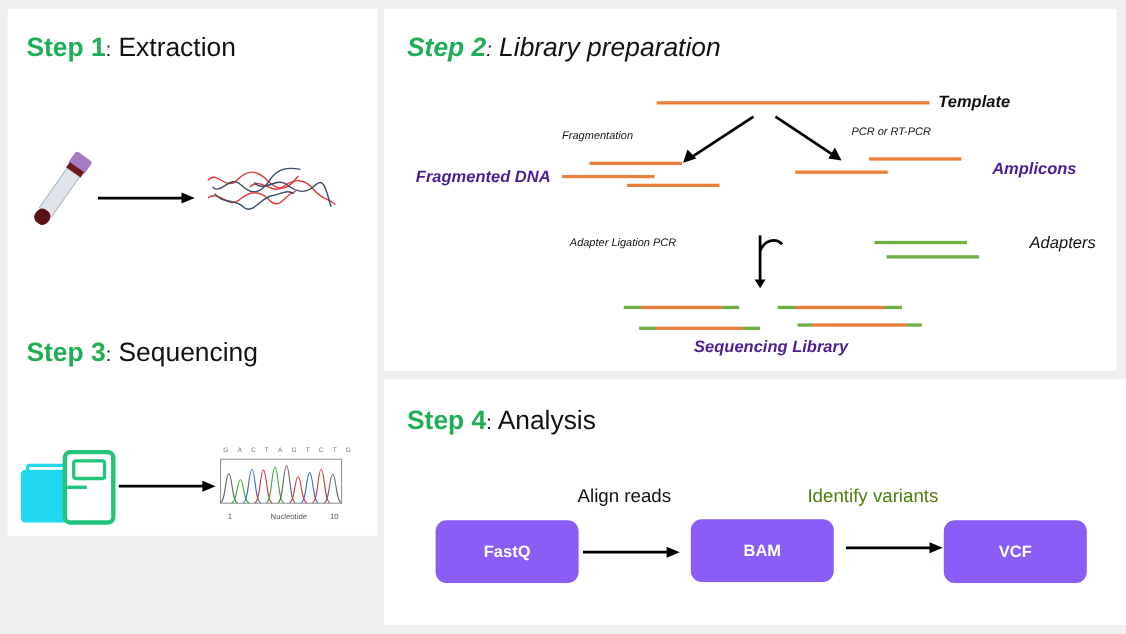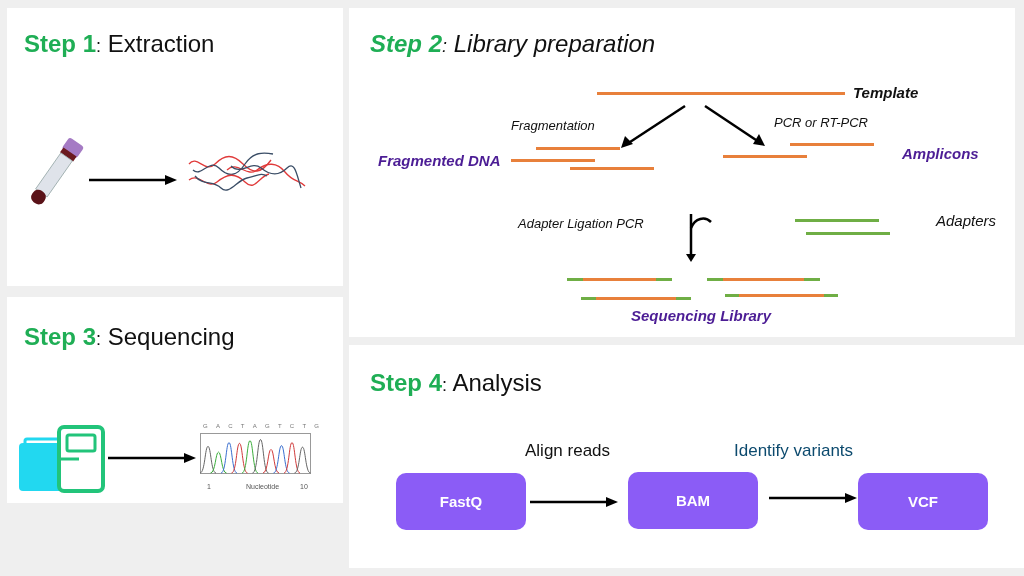--- a/index.html
+++ b/index.html
@@ -7,31 +7,31 @@
     width: 1024px; height: 576px; overflow: hidden;
     background: #efefef;
     font-family: "Liberation Sans", sans-serif;
     position: relative;
   }
   .panel {
     position: absolute; background: #ffffff;
   }
   #p1 { left: 7px; top: 8px; width: 336px; height: 278px; }
   #p2 { left: 349px; top: 8px; width: 666px; height: 329px; font-style: italic; }
-  #p3 { left: 7px; top: 297px; width: 336px; height: 206px; }
+  #p3 { left: 7px; top: 281px; width: 336px; height: 206px; }
   #p4 { left: 349px; top: 345px; width: 724px; height: 223px; }
 
   .title {
     position: absolute; font-size: 24px; white-space: nowrap; color: #111;
   }
   .title .step { color: #1fae55; font-weight: bold; }
   .title .colon { font-size: 18px; }
 
   .abs { position: absolute; white-space: nowrap; }
-  .lbl { font-size: 13px; color: #111; }
+  .lbl { font-size: 10px; color: #111; }
   .red { color: #4c1d95; font-weight: bold; font-size: 15px; margin-left: 12px; }
   .bold { font-weight: bold; font-size: 15px; color: #111; }
   .line-o { position: absolute; height: 3px; background: #e8803b; }
   .line-g { position: absolute; height: 3px; background: #6fae45; }
 
   .box {
     position: absolute; width: 130px; height: 57px;
     background: #8b5cf6; border-radius: 10px;
     color: #fff; font-weight: bold; font-size: 15px;
     display: flex; align-items: center; justify-content: center;
@@ -162,21 +162,21 @@
   <div class="abs" style="left:239px; top:186px; font-size:7px; color:#555;">Nucleotide</div>
   <div class="abs" style="left:293px; top:186px; font-size:7px; color:#555;">10</div>
 </div>
 
 <div class="panel" id="p4">
   <div class="title" style="left:21px; top:24px;">
     <span class="step">Step 4</span><span class="colon">:</span>
     <span>Analysis</span>
   </div>
   <div class="abs" style="left:176px; top:96px; font-size:17px; color:#111;">Align reads</div>
-  <div class="abs" style="left:385px; top:96px; font-size:17px; color:#0c4a6e;">Identify variants</div>
+  <div class="abs" style="left:385px; top:96px; font-size:17px; color:#4d7c0f;">Identify variants</div>
 
   <div class="box" style="left:47px; top:128px;">FastQ</div>
   <svg class="ov" style="left:181px; top:151px;" width="90" height="12" viewBox="0 0 90 12">
     <line x1="0" y1="6" x2="78" y2="6" stroke="#000" stroke-width="2.5"></line>
     <polygon points="76,1 88,6 76,11" fill="#000"></polygon>
   </svg>
   <div class="box" style="left:279px; top:127px;">BAM</div>
   <svg class="ov" style="left:420px; top:147px;" width="90" height="12" viewBox="0 0 90 12">
     <line x1="0" y1="6" x2="78" y2="6" stroke="#000" stroke-width="2.5"></line>
     <polygon points="76,1 88,6 76,11" fill="#000"></polygon>

